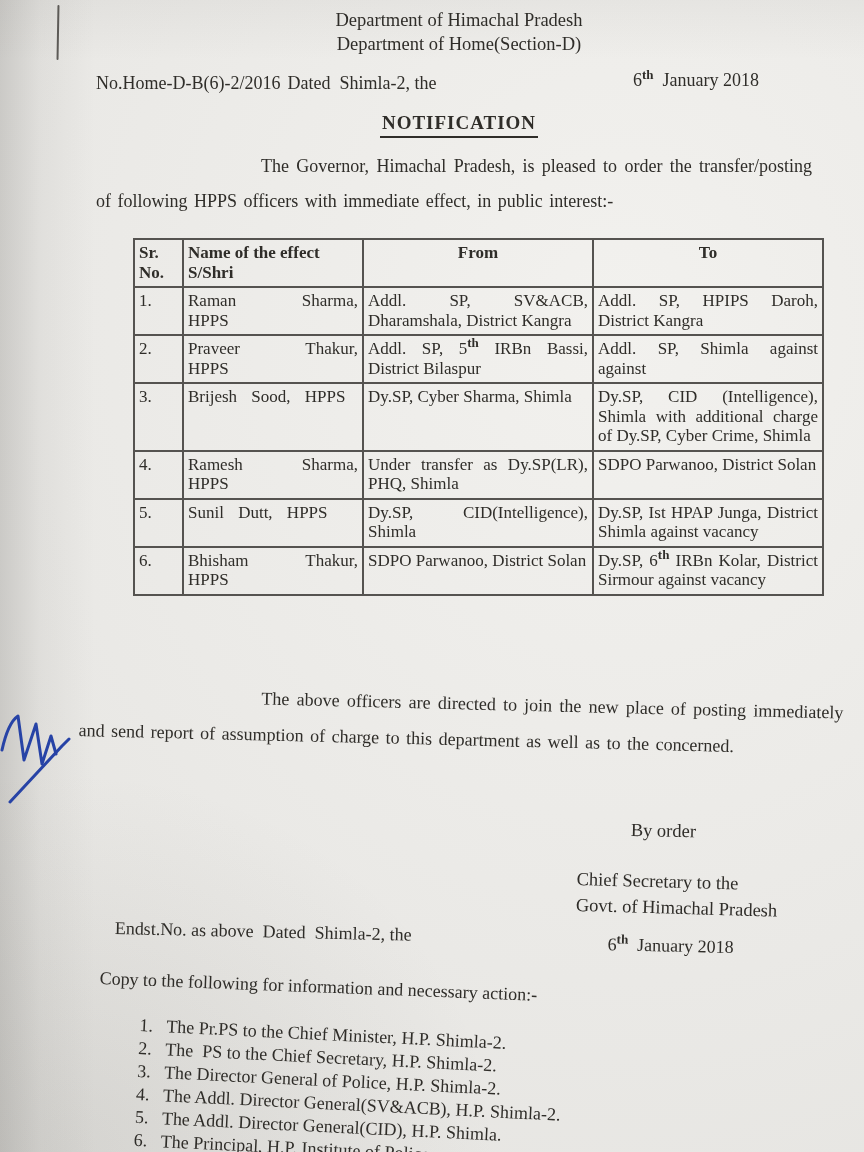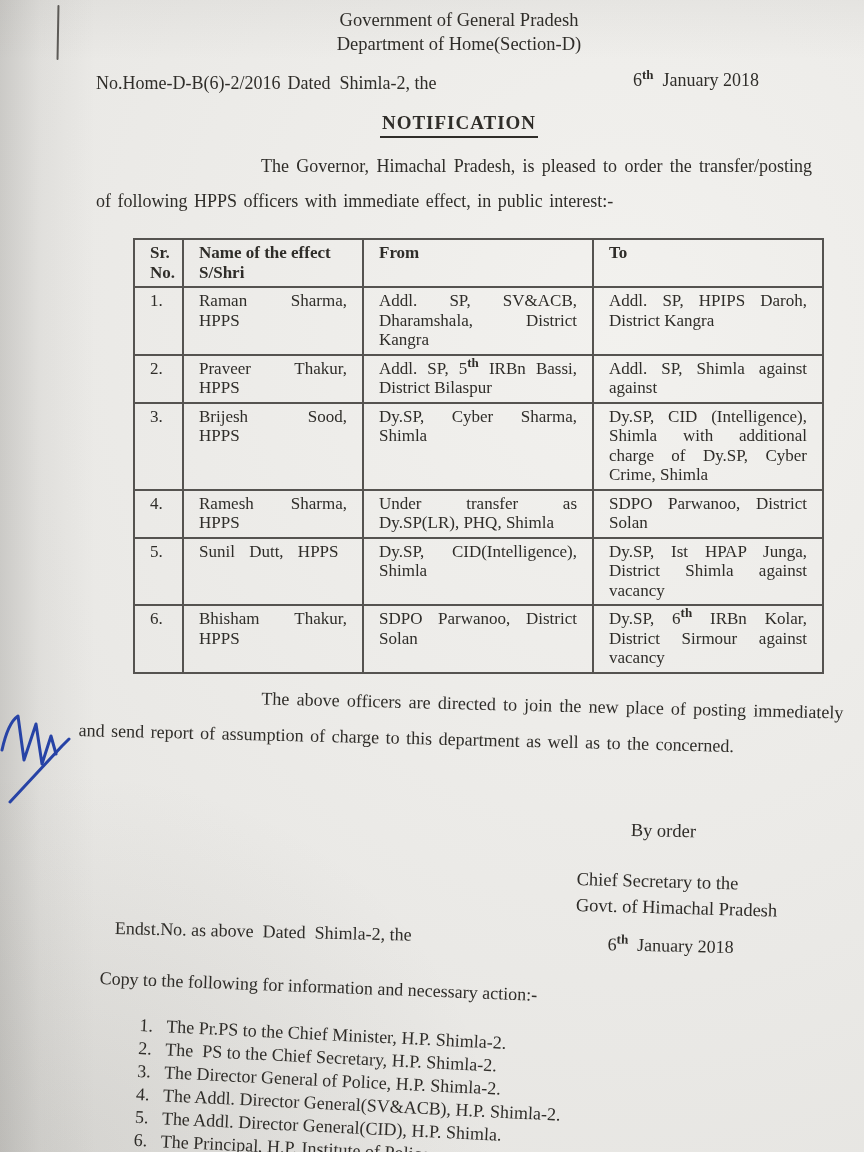--- a/index.html
+++ b/index.html
@@ -43,24 +43,24 @@
     transform:rotate(1.4deg);transform-origin:0 0;}
 
   table.transfer{
     position:absolute;left:133px;top:238px;width:689px;
     border-collapse:collapse;table-layout:fixed;
     font-size:17px;line-height:19.5px;color:#2f2d29;
   }
   col.c0{width:49px;}  col.c1{width:180px;}
   col.c2{width:230px;} col.c3{width:230px;}
   .transfer th,.transfer td{
-    border:2px solid #555350;padding:3px 15px 4px;vertical-align:top;overflow:hidden;
+    border:2px solid #555350;padding:3px 4px 4px;vertical-align:top;overflow:hidden;
   }
   .transfer th{font-weight:bold;text-align:left;}
-  .transfer th.c2,.transfer th.c3{}
+  .transfer th.c2,.transfer th.c3{text-align:center;}
   .transfer td{text-align:justify;}
   .transfer td.c0{text-align:left;}
   .transfer td.c1{word-spacing:10px;margin-left:12px;}
 
   .signature{position:absolute;left:-4px;top:698px;}
 
   .byorder{position:absolute;left:631px;top:820px;font-size:18.5px;
     transform:rotate(1.2deg);transform-origin:0 0;}
   .secretary{position:absolute;left:577px;top:866px;font-size:18.5px;line-height:26px;
     transform:rotate(1.6deg);transform-origin:0 0;}
@@ -77,21 +77,21 @@
   .copylist .num{display:inline-block;width:27px;}
 </style>
 </head>
 <body>
 
 <div class="page">
 
   <div class="staple"></div>
 
   <div class="doc-header">
-    <div>Government of General Pradesh</div>
+    <div>Department of Himachal Pradesh</div>
     <div>Department of Home(Section-D)</div>
   </div>
 
   <div class="ref-line">
     <span>No.Home-D-B(6)-2/2016</span><span class="dated pre">Dated  Shimla-2, the</span>
     <span class="ref-date pre">6<sup>th</sup>  January 2018</span>
   </div>
 
   <div class="title-wrap">
     <span class="title-text">NOTIFICATION</span>

